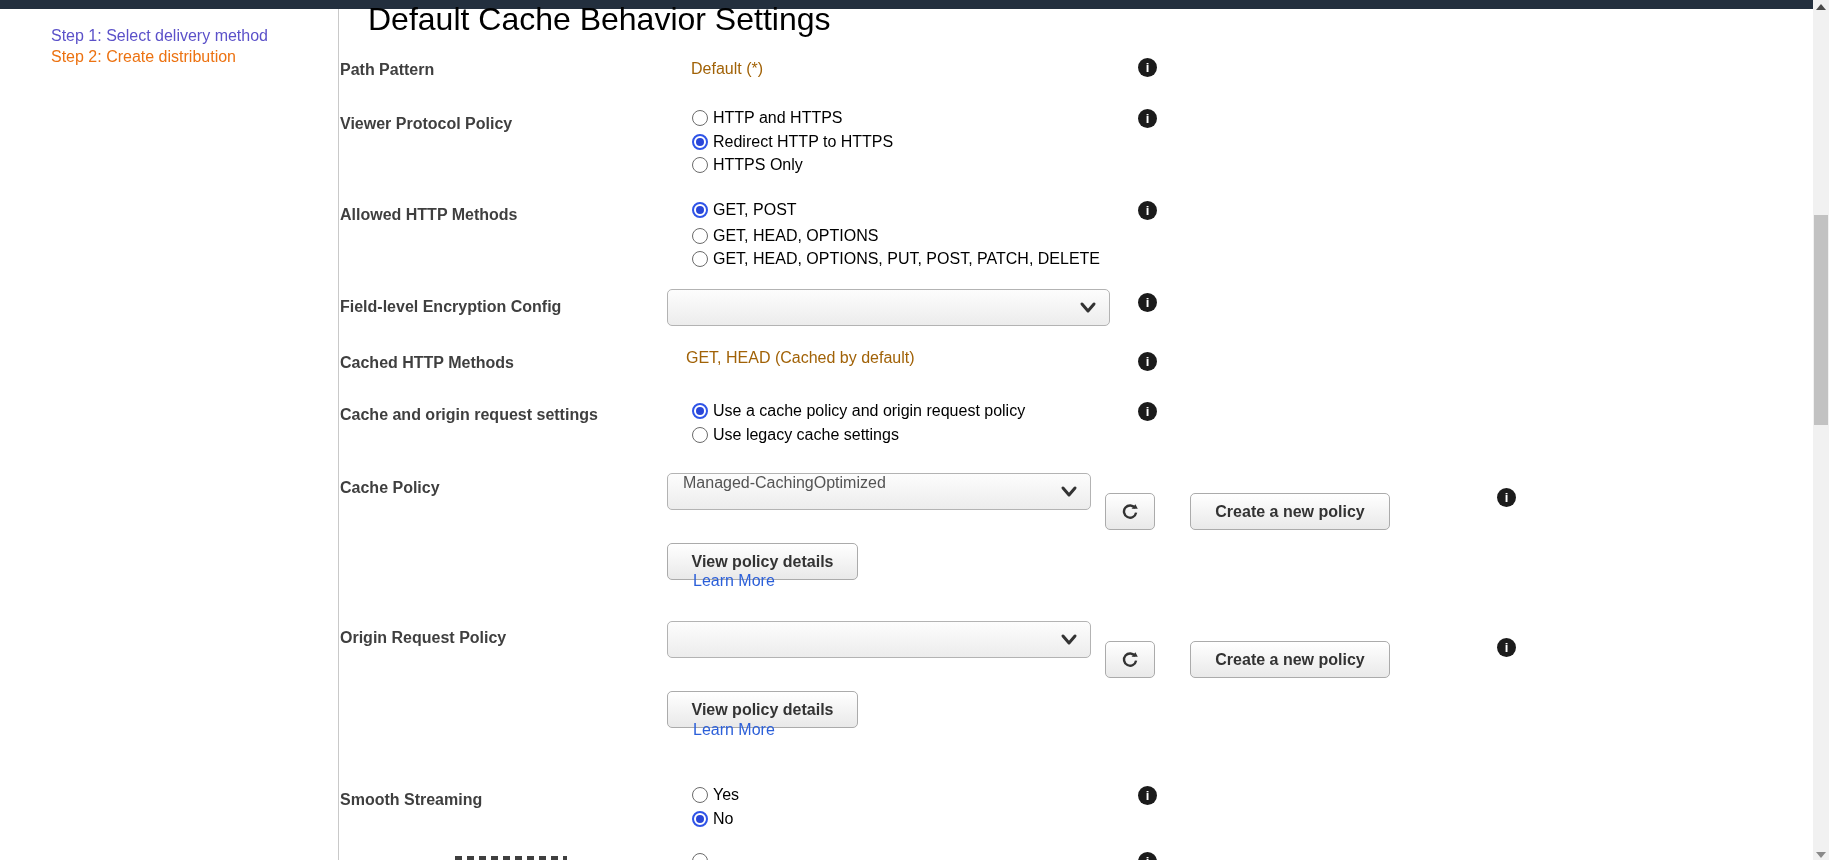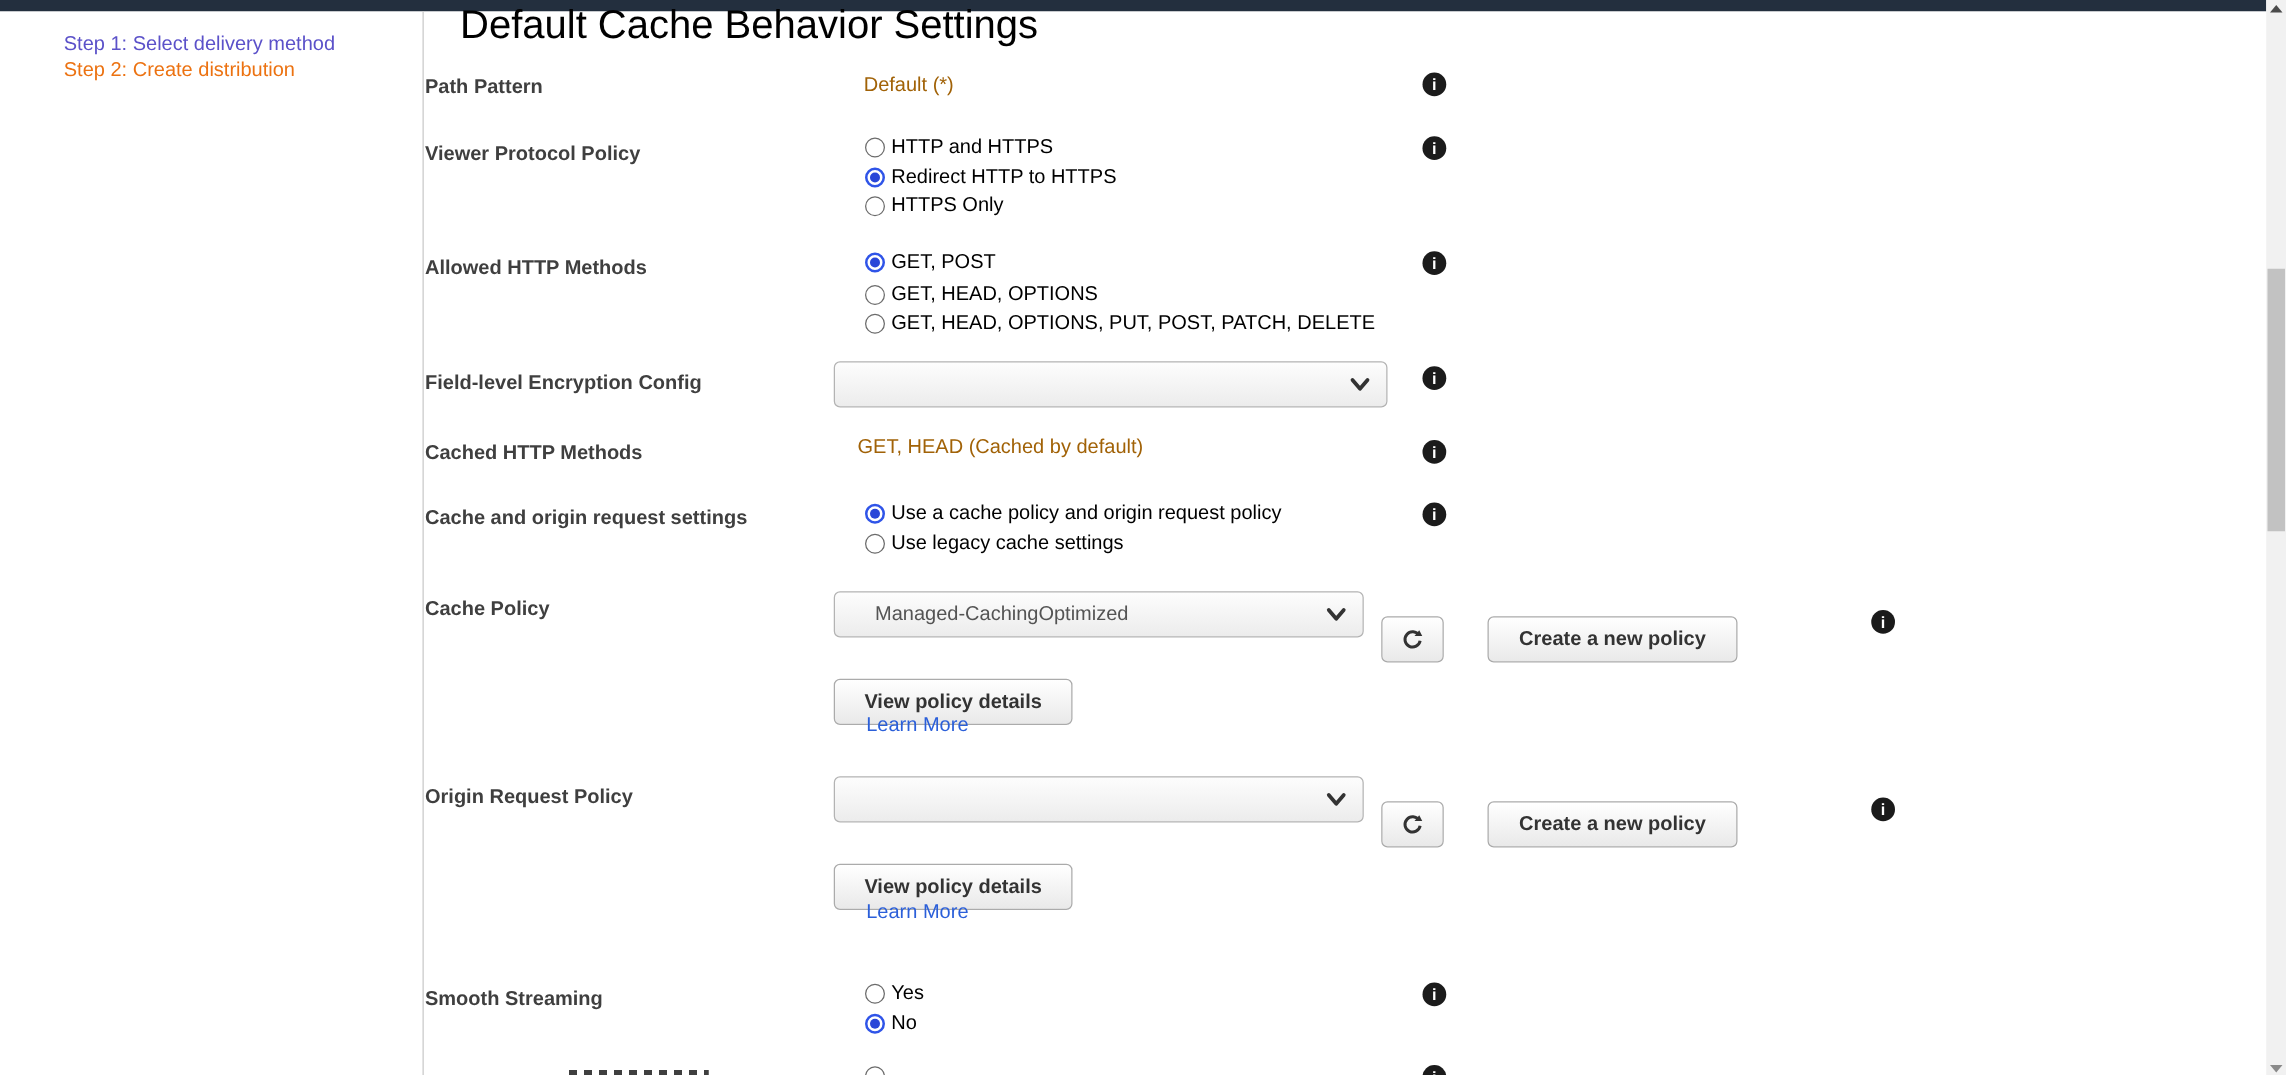--- a/index.html
+++ b/index.html
@@ -23,22 +23,22 @@
 
   .radio-row { position: absolute; display: flex; align-items: center; cursor: pointer; }
   .radio { width: 16px; height: 16px; border-radius: 50%; border: 1px solid #6b6b6b;
     background: #fff; flex: 0 0 16px; }
   .radio.checked { border: 2px solid #2f54e8; position: relative; }
   .radio.checked::after { content: ""; position: absolute; left: 2px; top: 2px;
     width: 8px; height: 8px; border-radius: 50%; background: #2946d8; }
   .radio-row span.rlabel { font-size: 16px; color: #000; margin-left: 5px; white-space: nowrap; }
 
   .select { position: absolute; height: 37px; border: 1px solid #b3b3b3; border-radius: 5px;
-    background: linear-gradient(#fdfdfd, #ececec); display: flex; align-items: center;
-    padding-left: 32px; font-size: 16px; color: #545454; cursor: pointer; }
+    background: linear-gradient(#fdfdfd, #ececec); display: flex; 
+    padding-left: 15px; font-size: 16px; color: #545454; cursor: pointer; }
   .select .chev { position: absolute; right: 12px; top: 10px; }
 
   .btn { position: absolute; height: 37px; border: 1px solid #ababab; border-radius: 5px;
     background: linear-gradient(#ffffff, #e9e9e9); display: flex; align-items: center;
     justify-content: center; font-size: 16px; font-weight: bold; color: #333;
     cursor: pointer; white-space: nowrap; margin-top: 20px; }
 
   .link { position: absolute; font-size: 16px; color: #2b5fd9; cursor: pointer; white-space: nowrap; }
 
   .info { position: absolute; width: 19px; height: 19px; border-radius: 50%; background: #1b1b1b;

